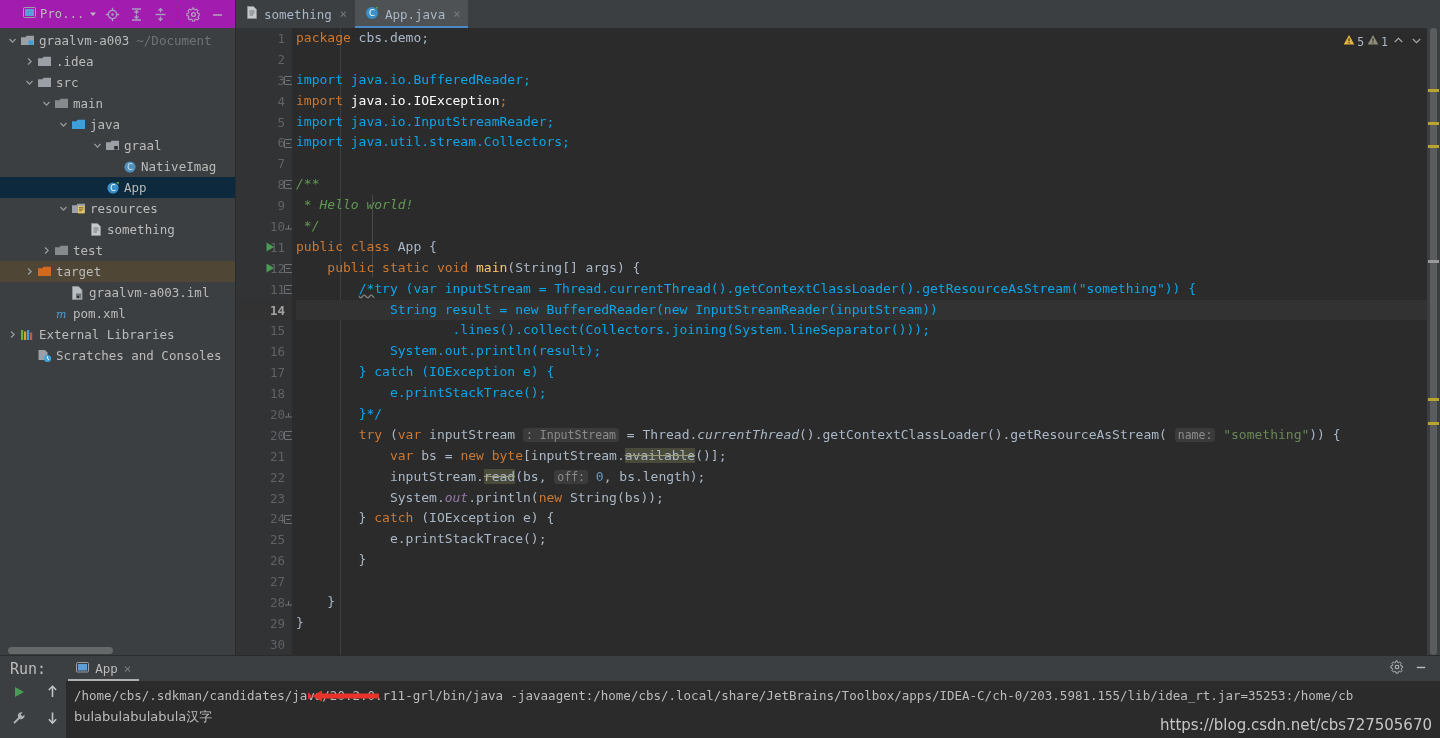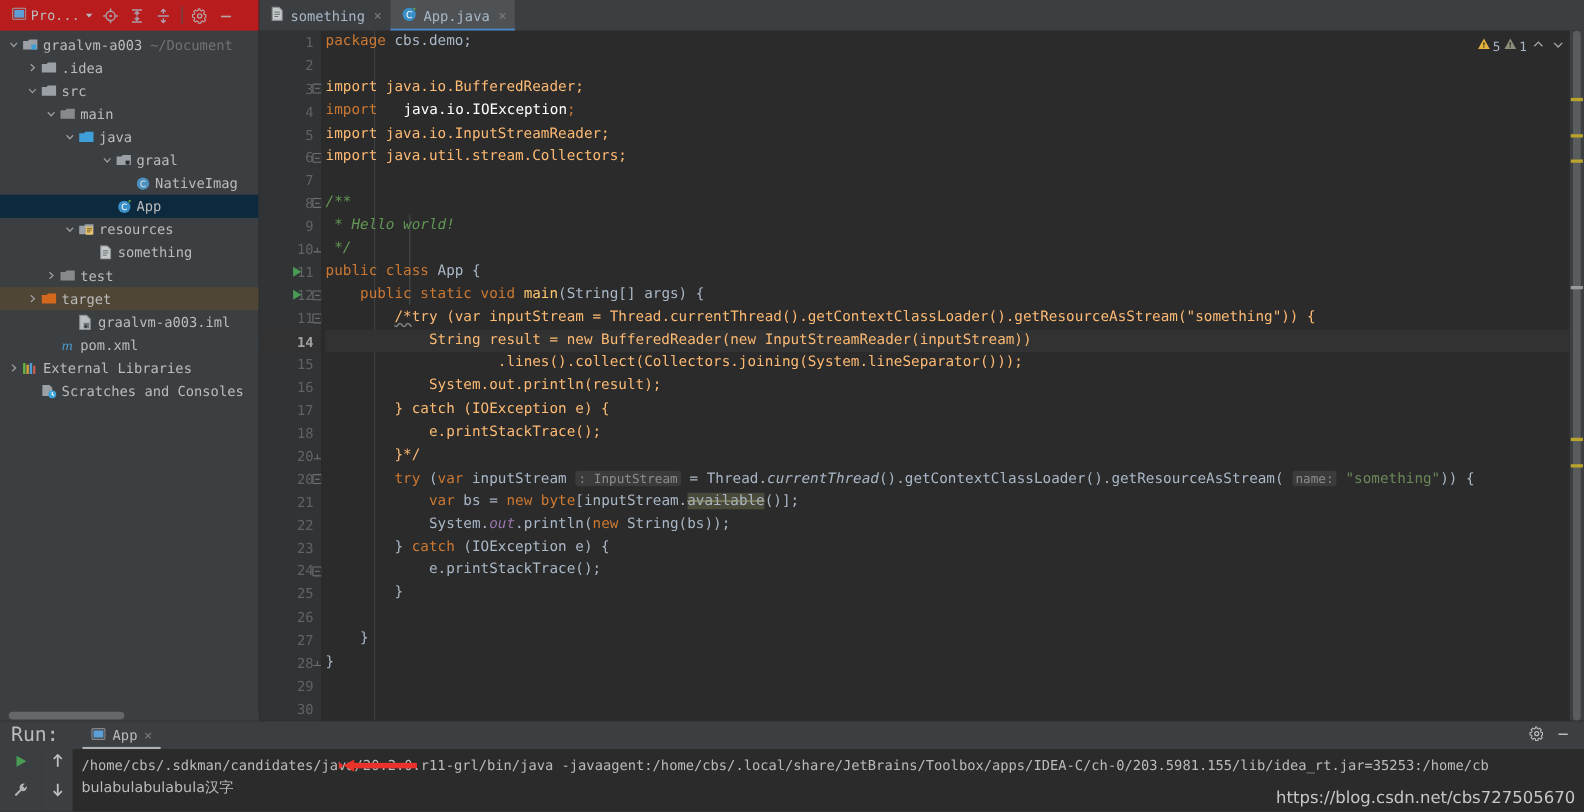--- a/index.html
+++ b/index.html
@@ -7,21 +7,21 @@
     width:1440px; height:738px; overflow:hidden;
     background:#3c3f41;
     font-family:"DejaVu Sans Mono","Liberation Mono",monospace;
     font-size:12px;
     -webkit-font-smoothing:antialiased;
   }
   .app{position:relative;width:1440px;height:738px;display:flex;flex-direction:column;background:#3c3f41;}
 
   
   .toprow{display:flex;height:28px;flex:0 0 28px;background:#3c3f41;}
-  .tool-strip{width:236px;flex:0 0 236px;display:flex;align-items:center;gap:2px;padding-left:8px;background:#b91c1c;border-right:1px solid #2b2b2b;text-align:center;}
+  .tool-strip{width:236px;flex:0 0 236px;display:flex;align-items:center;gap:2px;padding-left:20px;background:#a21caf;border-right:1px solid #2b2b2b;text-align:center;}
   .tbtn{width:22px;height:22px;display:flex;align-items:center;justify-content:center;color:#a9b7c6;opacity:.85;border-radius:3px;}
   .tbtn svg{display:block;}
   .proj-btn{display:flex;align-items:center;gap:4px;height:22px;padding:0 3px;color:#bbbbbb;font-size:12px;border-radius:3px;}
   .proj-label{font-family:"DejaVu Sans Mono","Liberation Mono",monospace;font-size:12px;color:#bbbbbb;letter-spacing:.2px;}
   .tsep{width:1px;height:16px;background:#4e5254;margin:0 3px;}
 
   .tabbar{flex:1;display:flex;align-items:flex-end;background:#3c3f41;position:relative;}
   .tab{display:flex;align-items:center;gap:6px;height:28px;padding:0 8px 0 10px;color:#a9b7c6;font-size:12.5px;position:relative;background:transparent;}
   .tab.active{background:#4e5254;}
   .tab.active::after{content:"";position:absolute;left:0;right:0;bottom:0;height:2px;background:#4a88c7;}
@@ -56,44 +56,44 @@
   .codearea{flex:1;position:relative;overflow:hidden;background:#2b2b2b;}
   .codeinner{position:relative;padding-left:4px;}
   .cl{height:20.9px;line-height:20.9px;white-space:pre;font-size:13px;font-family:"DejaVu Sans Mono","Liberation Mono",monospace;color:#a9b7c6;}
   .cl.cur{background:#323232;}
   .vline{position:absolute;left:48px;top:0;bottom:0;width:1px;background:#3c4043;}
   .vline2{position:absolute;left:80px;top:167px;height:82px;width:1px;background:#484b4d;}
 
   .k{color:#cc7832;}           
   .s{color:#6a8759;}           
   .c{color:#629755;font-style:italic;} 
-  .cm{color:#fdba74;}          
+  .cm{color:#0ea5e9;}          
   .n{color:#6897bb;}           
   .f{color:#ffc66d;}           
   .st{color:#9876aa;font-style:italic;} 
   .it{font-style:italic;}
   .hint{color:#8c8c8c;background:#3b3b3b;border-radius:3px;padding:0 3px;font-size:11.5px;}
   .depr{background:#4a4a3a;text-decoration:line-through;text-decoration-color:#9a9a7a;}
-  .hl-imp{color:#ffffff;margin-left:16px;}
+  .hl-imp{color:#ffffff;}
   .wavy{text-decoration:underline wavy #808080;text-decoration-skip-ink:none;}
 
   
   .stripe{width:13px;flex:0 0 13px;background:#3c3f41;position:relative;}
   .stripe .bar{position:absolute;left:3px;width:7px;top:0;bottom:0;background:#5a5d5e;border-radius:4px;}
   .stripe .mk{position:absolute;left:1px;width:11px;height:3px;}
 
   
   .inspect{position:absolute;right:16px;top:6px;display:flex;align-items:center;gap:3px;z-index:5;}
   .insp-item{display:flex;align-items:center;gap:2px;color:#a9b7c6;font-size:11.5px;font-family:"DejaVu Sans Mono","Liberation Mono",monospace;}
   .chev{color:#8d9194;font-size:11px;padding:0 2px;}
 
   
   .runpanel{height:83px;flex:0 0 83px;background:#3c3f41;display:flex;flex-direction:column;border-top:1px solid #2b2b2b;}
   .run-head{height:25px;display:flex;align-items:center;background:#3c3f41;position:relative;}
-  .run-label{padding-left:10px;color:#bbbbbb;font-size:18px;font-family:"DejaVu Sans Mono","Liberation Mono",monospace;}
+  .run-label{padding-left:10px;color:#bbbbbb;font-size:15px;font-family:"DejaVu Sans Mono","Liberation Mono",monospace;}
   .run-tab{margin-left:22px;display:flex;align-items:center;gap:6px;height:25px;padding:0 8px;color:#bbbbbb;font-size:12.5px;position:relative;font-family:"DejaVu Sans Mono","Liberation Mono",monospace;}
   .run-tab::after{content:"";position:absolute;left:0;right:0;bottom:0;height:2px;background:#b0b0b0;}
   .run-tab .x{color:#7a7d80;}
   .run-right{margin-left:auto;display:flex;align-items:center;gap:10px;padding-right:12px;}
   .run-body{flex:1;display:flex;background:#2b2b2b;position:relative;}
   .run-gut{width:38px;flex:0 0 38px;background:#3c3f41;display:flex;flex-direction:column;align-items:center;padding-top:4px;gap:9px;}
   .run-gut2{width:28px;flex:0 0 28px;background:#3c3f41;display:flex;flex-direction:column;align-items:center;padding-top:4px;gap:9px;}
   .console{flex:1;padding:4px 0 0 8px;overflow:hidden;position:relative;}
   .cline{color:#bbbbbb;font-size:12.5px;line-height:21px;white-space:nowrap;font-family:"DejaVu Sans Mono","Liberation Mono",monospace;}
   .cline.cjk{font-family:"DejaVu Sans","Liberation Sans",sans-serif;font-size:13px;}
@@ -474,20 +474,21 @@
             <div class="cl">    <span class="k">public static void</span> <span class="f">main</span>(String[] args) {</div>
             <div class="cl">        <span class="cm"><span class="wavy">/*</span>try (var inputStream = Thread.currentThread().getContextClassLoader().getResourceAsStream("something")) {</span></div>
             <div class="cl cur">            <span class="cm">String result = new BufferedReader(new InputStreamReader(inputStream))</span></div>
             <div class="cl">                    <span class="cm">.lines().collect(Collectors.joining(System.lineSeparator()));</span></div>
             <div class="cl">            <span class="cm">System.out.println(result);</span></div>
             <div class="cl">        <span class="cm">} catch (IOException e) {</span></div>
             <div class="cl">            <span class="cm">e.printStackTrace();</span></div>
             <div class="cl">        <span class="cm">}*/</span></div>
             <div class="cl">        <span class="k">try</span> (<span class="k">var</span> inputStream <span class="hint">: InputStream</span> = Thread.<span class="it">currentThread</span>().getContextClassLoader().getResourceAsStream( <span class="hint">name:</span> <span class="s">"something"</span>)) {</div>
             <div class="cl">            <span class="k">var</span> bs = <span class="k">new byte</span>[inputStream.<span class="depr">available</span>()];</div>
+            <div class="cl">            inputStream.<span class="depr">read</span>(bs, <span class="hint">off:</span> <span class="n">0</span>, bs.length);</div>
             <div class="cl">            System.<span class="st">out</span>.println(<span class="k">new</span> String(bs));</div>
             <div class="cl">        } <span class="k">catch</span> (IOException e) {</div>
             <div class="cl">            e.printStackTrace();</div>
             <div class="cl">        }</div>
             <div class="cl"></div>
             <div class="cl">    }</div>
             <div class="cl">}</div>
             <div class="cl"></div>
           </div>
       </div>

